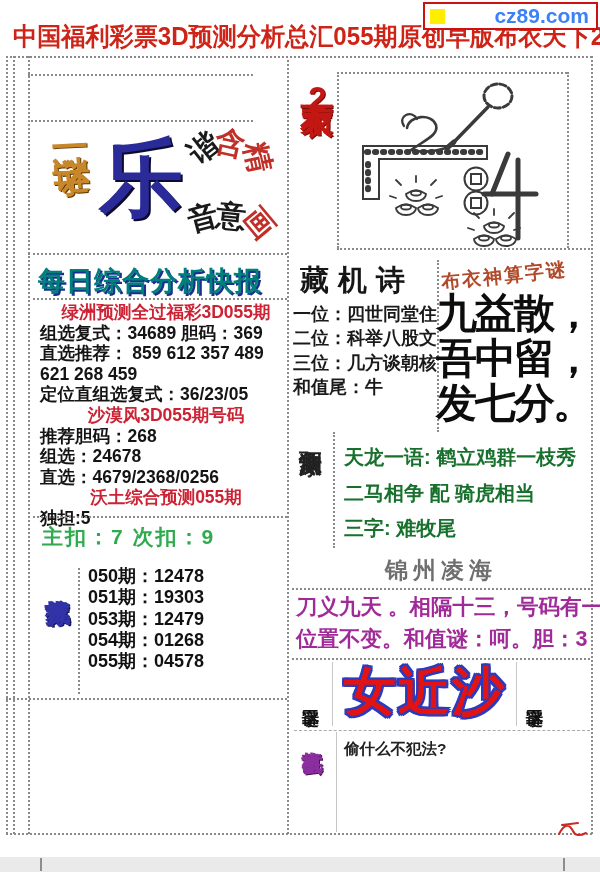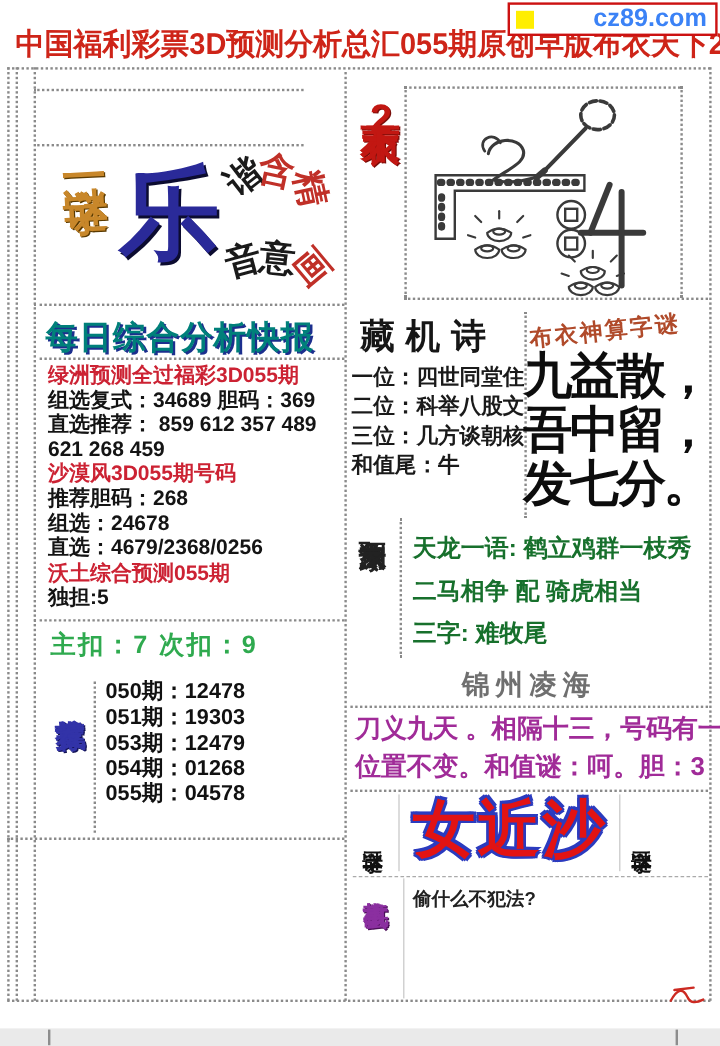--- a/index.html
+++ b/index.html
@@ -28,21 +28,21 @@
       color:#c8872a;text-shadow:1px 1px 0 #5a3a00;transform:rotate(-3deg);}
   .le{position:absolute;left:99px;top:136px;font-size:84px;font-weight:900;color:#2a2a99;
       text-shadow:2px 2px 0 #0c0c30;line-height:1;}
   .deco{position:absolute;font-size:30px;font-weight:900;line-height:1;}
   .deco.red{color:#c03028;} .deco.blk{color:#1a1a1a;}
 
   .daily-title{position:absolute;left:38px;top:263px;font-size:27px;font-weight:900;
       color:#00807a;white-space:nowrap;text-shadow:2px 2px 0 #1c2f8e;letter-spacing:1px;}
   .daily{position:absolute;left:40px;top:302px;width:252px;font-size:17.5px;font-weight:bold;
       line-height:20.6px;color:#141414;white-space:nowrap;}
-  .daily .red{color:#cc2233;}
+  .daily .red{color:#cc2233;text-align:center;}
   .summary{position:absolute;left:42px;top:523px;font-size:21px;font-weight:bold;
       color:#2faa4f;letter-spacing:2px;white-space:nowrap;}
 
   .fushi-label{position:absolute;left:44px;top:580px;height:120px;font-size:25px;
       font-weight:900;color:#3233a8;transform:rotate(-4deg);text-shadow:1px 1px 0 #141456;}
   .fushi-list{position:absolute;left:88px;top:566px;font-size:18px;font-weight:bold;
       line-height:21.3px;color:#111;white-space:nowrap;}
 
   .cj-title{position:absolute;left:300px;top:261px;font-size:29px;font-weight:900;
       color:#161616;letter-spacing:9px;}
@@ -170,20 +170,21 @@
     </g>
   </svg>
 
   <div class="daily-title">每日综合分析快报</div>
   <div class="dh" style="top:298px;left:33px;width:254px;"></div>
   <div class="daily">
     <div class="red">绿洲预测全过福彩3D055期</div>
     <div>组选复式：34689 胆码：369</div>
     <div>直选推荐： 859 612 357 489</div>
     <div>621 268 459</div>
+    <div>定位直组选复式：36/23/05</div>
     <div class="red">沙漠风3D055期号码</div>
     <div>推荐胆码：268</div>
     <div>组选：24678</div>
     <div>直选：4679/2368/0256</div>
     <div class="red">沃土综合预测055期</div>
     <div>独担:5</div>
   </div>
   <div class="dh" style="top:516px;left:28px;width:259px;"></div>
   <div class="summary">主扣：7 次扣：9</div>
 

